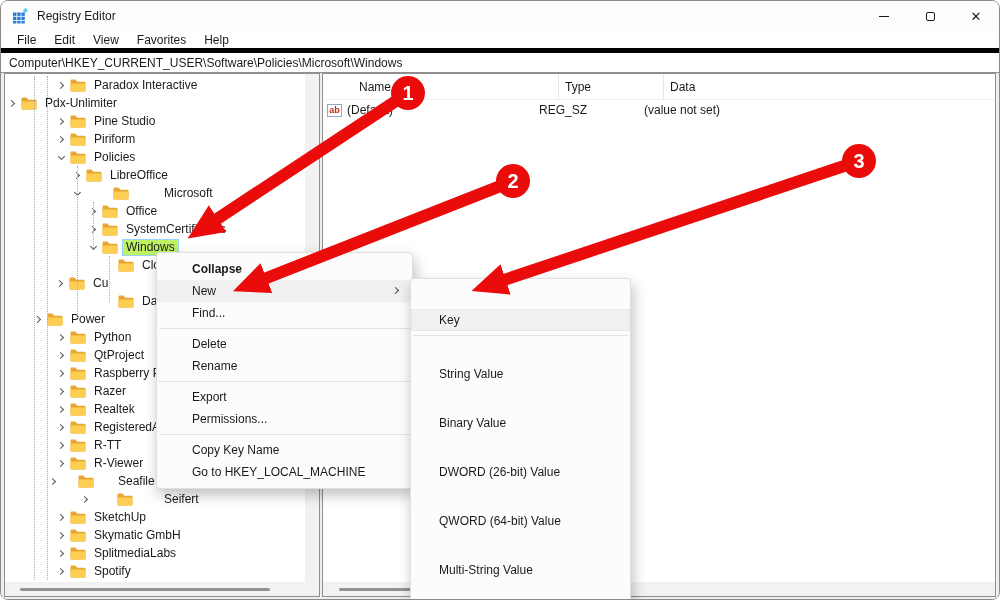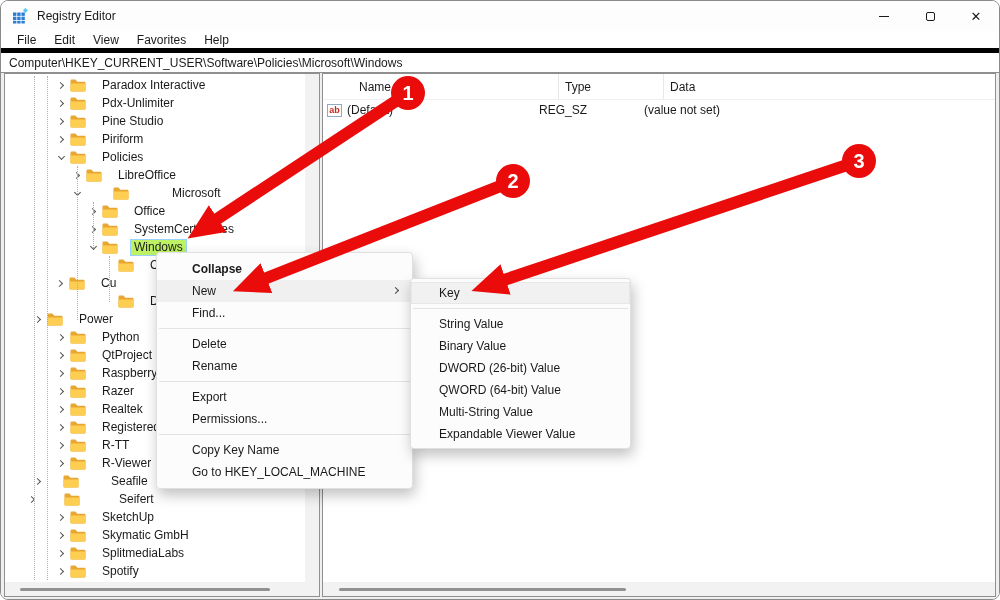--- a/index.html
+++ b/index.html
@@ -33,42 +33,42 @@
   .tree-pane .sb-thumb-h { left:15px; width:250px; }
   .list-pane .sb-thumb-h { left:16px; width:287px; }
   
   .tree-rows { position:absolute; left:0; top:0; right:14px; bottom:14px; overflow:hidden; padding-top:2px; }
   .tree-row { height:18px; display:flex; align-items:center; white-space:nowrap; }
   .twisty { width:14px; height:14px; display:flex; align-items:center; justify-content:center; flex:0 0 14px; }
   .twisty i { width:5px; height:5px; border-top:1.4px solid #555; border-right:1.4px solid #555; display:block; }
   .twisty.collapsed i { transform:rotate(45deg); margin-left:-2px; }
   .twisty.expanded i { transform:rotate(135deg); margin-top:-2px; }
   .folder { width:16px; height:13px; margin:0 4px 0 2px; flex:0 0 16px; }
-  .tlabel { padding:0 3px; border:1px solid transparent; line-height:15px;margin-left:8px; }
+  .tlabel { padding:0 3px; border:1px solid transparent; line-height:15px; }
   .tlabel.selected { background:#bef264; border-color:#99d1ff; }
   .guide { position:absolute; width:0; border-left:1px dotted #adadad; }
   
   .list-header { display:flex; height:26px; align-items:center; border-bottom:1px solid #f0f0f0; }
   .col { padding-left:6px; }
   .col-name { width:236px; border-right:1px solid #e8e8e8; align-self:stretch; display:flex; align-items:center;padding-left:36px; }
   .col-type { width:105px; border-right:1px solid #e8e8e8; align-self:stretch; display:flex; align-items:center; }
   .col-data { flex:1; }
   .list-row { display:flex; height:20px; align-items:center; }
   .cell-name { width:210px; display:flex; align-items:center; padding-left:4px; }
   .cell-type { width:105px; padding-left:6px; }
   .cell-data { flex:1; padding-left:6px; }
   .abicon { width:15px; height:13px; border:1px solid #93a7c7; background:#fff; color:#c42b1c; font-weight:bold; font-size:9px; line-height:11px; text-align:center; margin-right:5px; flex:0 0 15px; }
   
   .menu { position:absolute; background:#fcfcfc; border:1px solid #e0e0e0; border-radius:4px; box-shadow:2px 6px 14px rgba(0,0,0,.25); padding:5px 0; z-index:20; }
   .context-menu { left:155px; top:251px; width:257px; }
   .sub-menu { left:409px; top:277px; width:221px; z-index:21; padding:3px 0; }
   .menu-item { height:22px; display:flex; align-items:center; padding-left:35px; padding-right:10px; position:relative; white-space:nowrap; }
   .menu-item.bold { font-weight:bold; }
   .menu-item.highlighted { background:#f0f0f0; }
-  .sub-menu .menu-item { padding-left:28px; }
+  .sub-menu .menu-item { padding-left:28px;margin-top:27px; }
   .sub-menu .menu-item.highlighted { background:#f1f1f1; box-shadow:0 0 0 1px #e7e7e7 inset; }
   .menu-sep { height:1px; background:#e3e3e3; margin:4px 2px; }
   .mchev { position:absolute; right:14px; top:8px; width:5px; height:5px; border-top:1.3px solid #444; border-right:1.3px solid #444; transform:rotate(45deg); }
   
   .overlay { position:absolute; left:0; top:0; width:1000px; height:600px; z-index:60; pointer-events:none; }
   .overlay text { font-family:"Liberation Sans","DejaVu Sans",sans-serif; font-weight:bold; font-size:20px; fill:#fff; }
 </style>
 </head>
 <body>
 
@@ -124,21 +124,21 @@
               <i></i>
             </span>
     <span class="folder">
       <svg width="16" height="13" viewBox="0 0 16 13">
         <path d="M0.5 1.8 Q0.5 0.6 1.6 0.6 H5.4 L7.4 2.8 H14.4 Q15.5 2.8 15.5 3.9 V11.4 Q15.5 12.5 14.4 12.5 H1.6 Q0.5 12.5 0.5 11.4 Z" fill="#e8a733"></path>
         <path d="M0.5 4.6 H15.5 V11.4 Q15.5 12.5 14.4 12.5 H1.6 Q0.5 12.5 0.5 11.4 Z" fill="#fdce51"></path>
       </svg>
     </span>
     <span class="tlabel">Paradox Interactive</span>
   </div>
-          <div class="tree-row" style="padding-left: 49px;">
+          <div class="tree-row" style="">
     <span class="twisty collapsed">
               <i></i>
             </span>
     <span class="folder">
       <svg width="16" height="13" viewBox="0 0 16 13">
         <path d="M0.5 1.8 Q0.5 0.6 1.6 0.6 H5.4 L7.4 2.8 H14.4 Q15.5 2.8 15.5 3.9 V11.4 Q15.5 12.5 14.4 12.5 H1.6 Q0.5 12.5 0.5 11.4 Z" fill="#e8a733"></path>
         <path d="M0.5 4.6 H15.5 V11.4 Q15.5 12.5 14.4 12.5 H1.6 Q0.5 12.5 0.5 11.4 Z" fill="#fdce51"></path>
       </svg>
     </span>
     <span class="tlabel">Pdx-Unlimiter</span>
@@ -372,33 +372,33 @@
               <i></i>
             </span>
     <span class="folder">
       <svg width="16" height="13" viewBox="0 0 16 13">
         <path d="M0.5 1.8 Q0.5 0.6 1.6 0.6 H5.4 L7.4 2.8 H14.4 Q15.5 2.8 15.5 3.9 V11.4 Q15.5 12.5 14.4 12.5 H1.6 Q0.5 12.5 0.5 11.4 Z" fill="#e8a733"></path>
         <path d="M0.5 4.6 H15.5 V11.4 Q15.5 12.5 14.4 12.5 H1.6 Q0.5 12.5 0.5 11.4 Z" fill="#fdce51"></path>
       </svg>
     </span>
     <span class="tlabel">R-Viewer</span>
   </div>
-          <div class="tree-row" style="padding-left: 26px; gap: 16px;">
+          <div class="tree-row" style="padding-left: 41px; gap: 16px;">
     <span class="twisty collapsed">
               <i></i>
             </span>
     <span class="folder">
       <svg width="16" height="13" viewBox="0 0 16 13">
         <path d="M0.5 1.8 Q0.5 0.6 1.6 0.6 H5.4 L7.4 2.8 H14.4 Q15.5 2.8 15.5 3.9 V11.4 Q15.5 12.5 14.4 12.5 H1.6 Q0.5 12.5 0.5 11.4 Z" fill="#e8a733"></path>
         <path d="M0.5 4.6 H15.5 V11.4 Q15.5 12.5 14.4 12.5 H1.6 Q0.5 12.5 0.5 11.4 Z" fill="#fdce51"></path>
       </svg>
     </span>
     <span class="tlabel">Seafile</span>
   </div>
-          <div class="tree-row" style="padding-left: 20px; gap: 23px;">
+          <div class="tree-row" style="padding-left: 73px; gap: 23px;">
     <span class="twisty collapsed">
               <i></i>
             </span>
     <span class="folder">
       <svg width="16" height="13" viewBox="0 0 16 13">
         <path d="M0.5 1.8 Q0.5 0.6 1.6 0.6 H5.4 L7.4 2.8 H14.4 Q15.5 2.8 15.5 3.9 V11.4 Q15.5 12.5 14.4 12.5 H1.6 Q0.5 12.5 0.5 11.4 Z" fill="#e8a733"></path>
         <path d="M0.5 4.6 H15.5 V11.4 Q15.5 12.5 14.4 12.5 H1.6 Q0.5 12.5 0.5 11.4 Z" fill="#fdce51"></path>
       </svg>
     </span>
     <span class="tlabel">Seifert</span>

